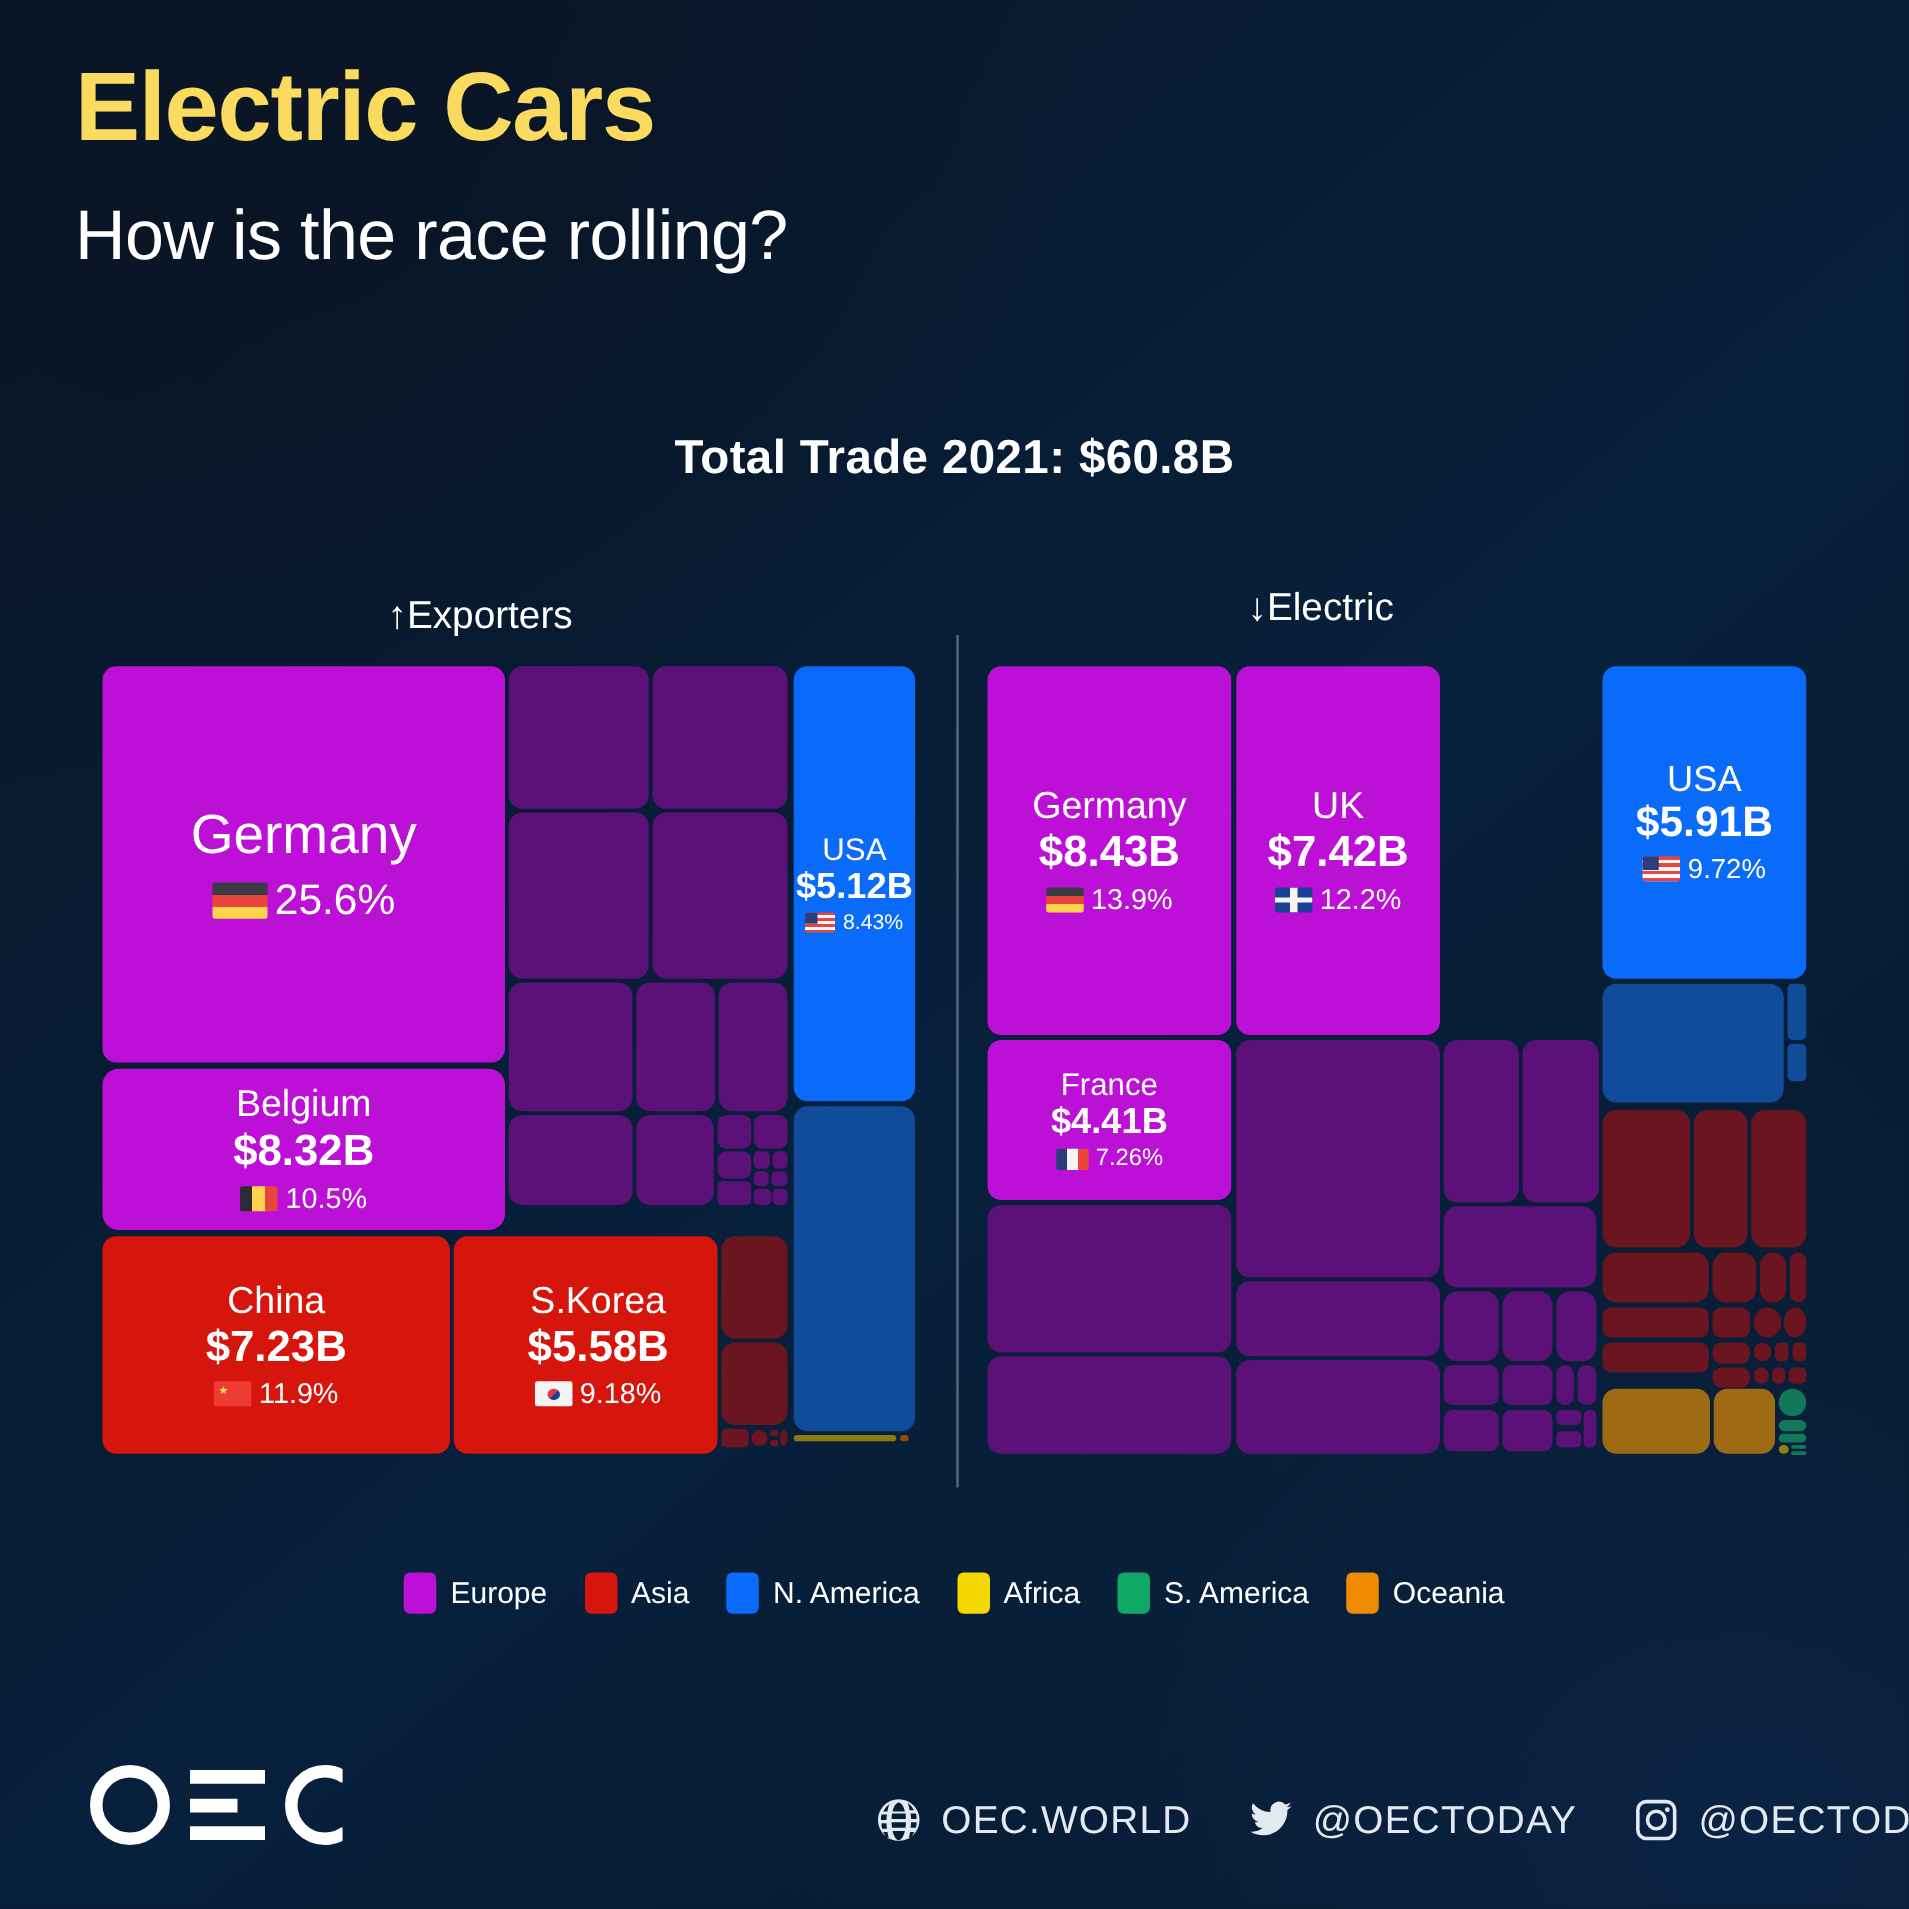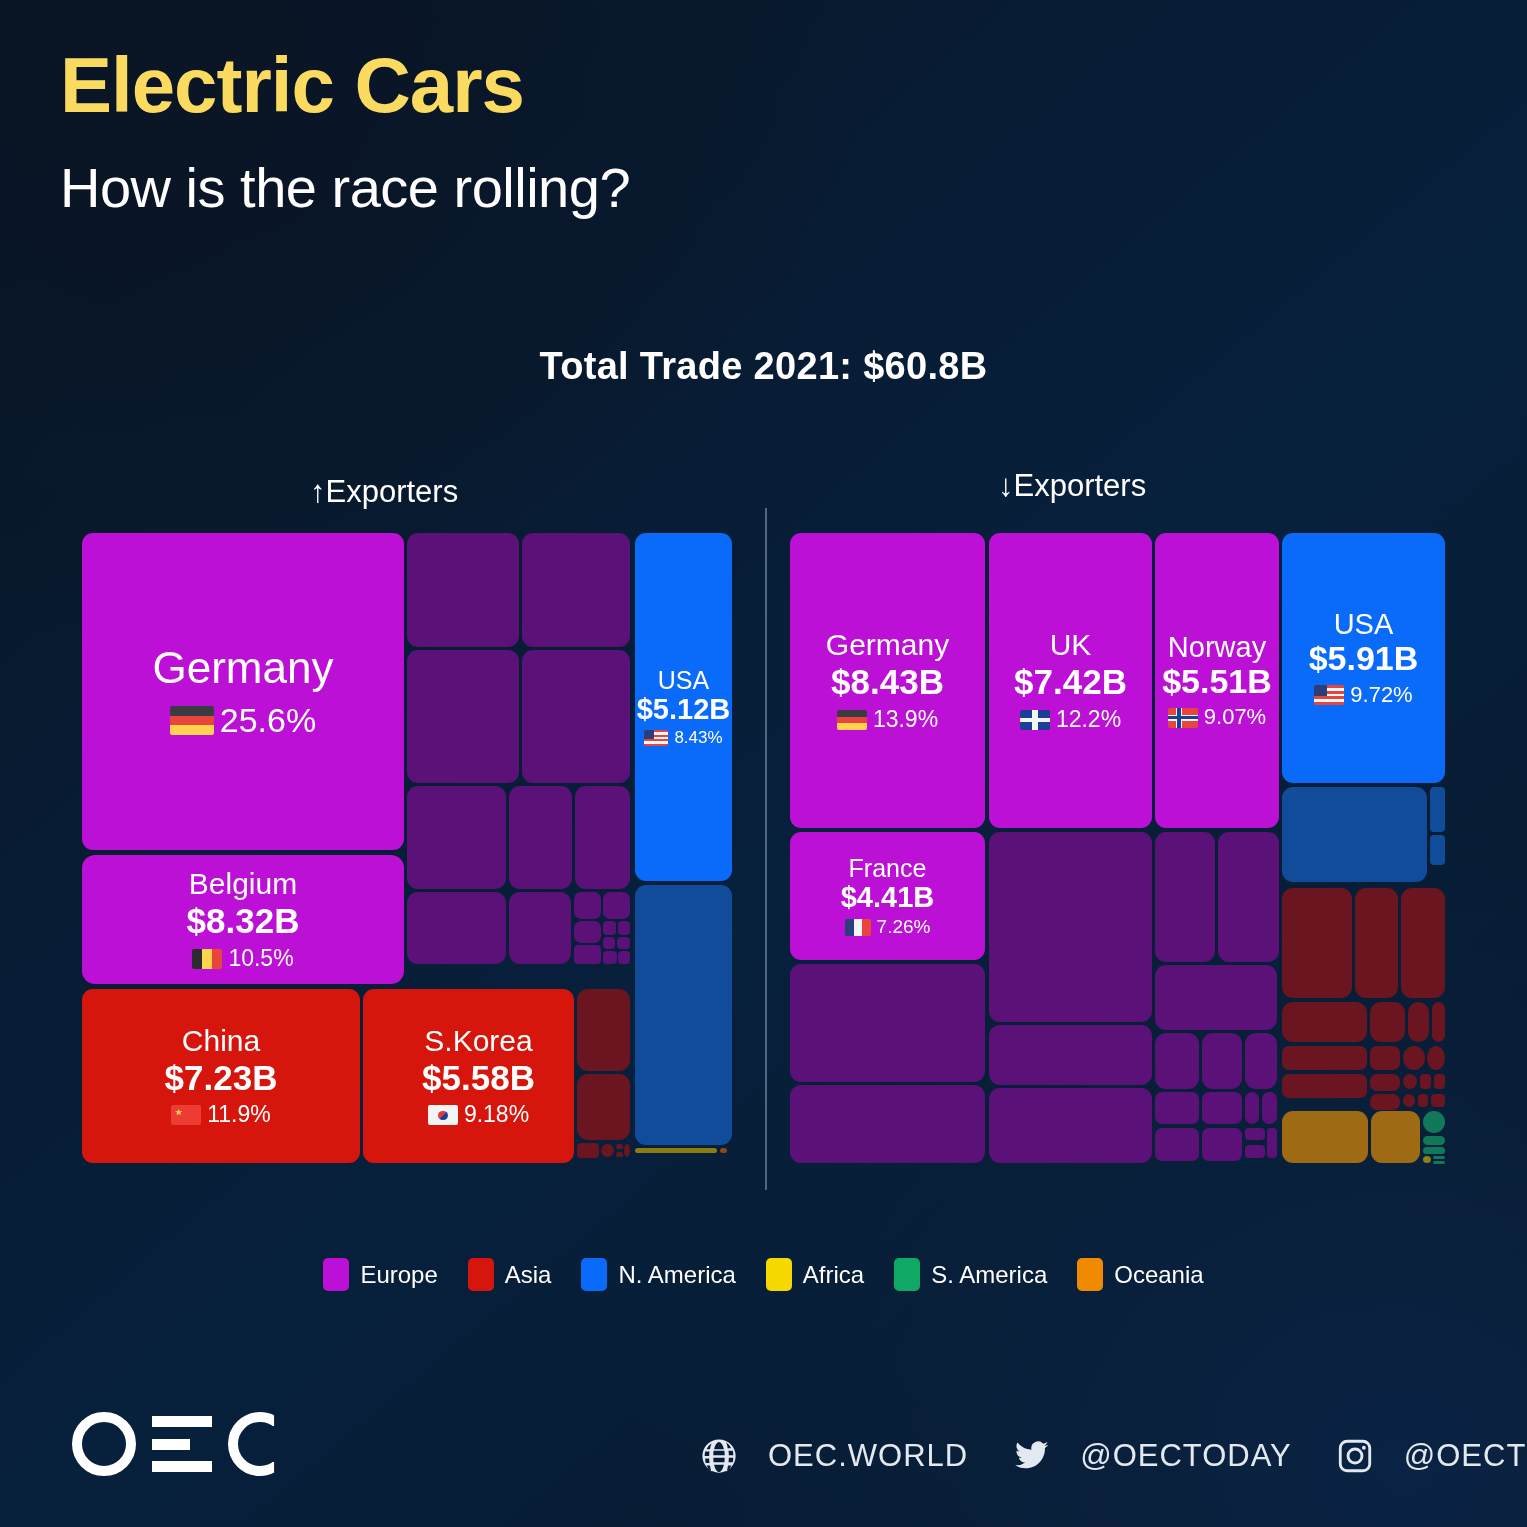--- a/index.html
+++ b/index.html
@@ -105,34 +105,34 @@
   .oec-logo { position:absolute; left:72px; top:1412px; display:flex; align-items:center; gap:16px; }
   .oec-o, .oec-c { width:64px; height:64px; border-radius:50%; border:10px solid #fff; box-sizing:border-box; }
   .oec-c { clip-path: polygon(0 0, 72% 0, 72% 22%, 30% 22%, 30% 78%, 72% 78%, 72% 100%, 0 100%); }
   .oec-e { width:60px; height:64px; position:relative; }
   .oec-e span { position:absolute; left:0; height:11px; background:#fff; }
   .oec-e span:nth-child(1){ top:4px;  width:60px; }
   .oec-e span:nth-child(2){ top:27px; width:38px; }
   .oec-e span:nth-child(3){ top:49px; width:60px; }
 
   .social { position:absolute; left:700px; top:1437px; display:flex; align-items:center; gap:44px; }
-  .so-item { display:flex; align-items:center; gap:30px; }
+  .so-item { display:flex; align-items:center; gap:15px; }
   .so-tx { font-size:31px; color:#E3E9F0; letter-spacing:1px; }
   .so-ic { width:38px; height:38px; flex:none; color:#E3E9F0; }
   .so-ic svg { width:100%; height:100%; display:block; fill:currentColor; }
 </style>
 </head>
 <body>
 
 <div class="title">Electric Cars</div>
 <div class="subtitle">How is the race rolling?</div>
 <div class="total">Total Trade 2021: $60.8B</div>
 
 <div class="col-head" id="exporters-head">↑Exporters</div>
-<div class="col-head" id="importers-head">↓Exporters</div>
+<div class="col-head" id="importers-head">↓Electric</div>
 <div class="divider"></div>
 
 <div class="tm" id="exporters-map">
 
   <div class="tile big" style="left:0px; top:0px; width:322px; height:317px; background:#BD10D6;">
     <div class="t-name">Germany</div>
     <div class="t-pct">
       <span class="flag f-de"></span>
       <span>25.6%</span>
     </div>
@@ -221,31 +221,20 @@
 
   <div class="tile mid" style="left:199px; top:0px; width:163px; height:295px; background:#BD10D6;">
     <div class="t-name">UK</div>
     <div class="t-value">$7.42B</div>
     <div class="t-pct">
       <span class="flag f-gb"></span>
       <span>12.2%</span>
     </div>
   </div>
 
-  <div class="tile mid2" style="left:365px; top:0px; width:124px; height:295px; background:#BD10D6;">
-    <div class="t-name">Norway</div>
-    <div class="t-value">$5.51B</div>
-    <div class="t-pct">
-      <span class="flag f-no">
-          <i></i>
-          <u></u>
-        </span>
-      <span>9.07%</span>
-    </div>
-  </div>
 
   <div class="tile mid2" style="left:492px; top:0px; width:163px; height:250px; background:#0A6BFB;">
     <div class="t-name">USA</div>
     <div class="t-value">$5.91B</div>
     <div class="t-pct">
       <span class="flag f-us"></span>
       <span>9.72%</span>
     </div>
   </div>
 

